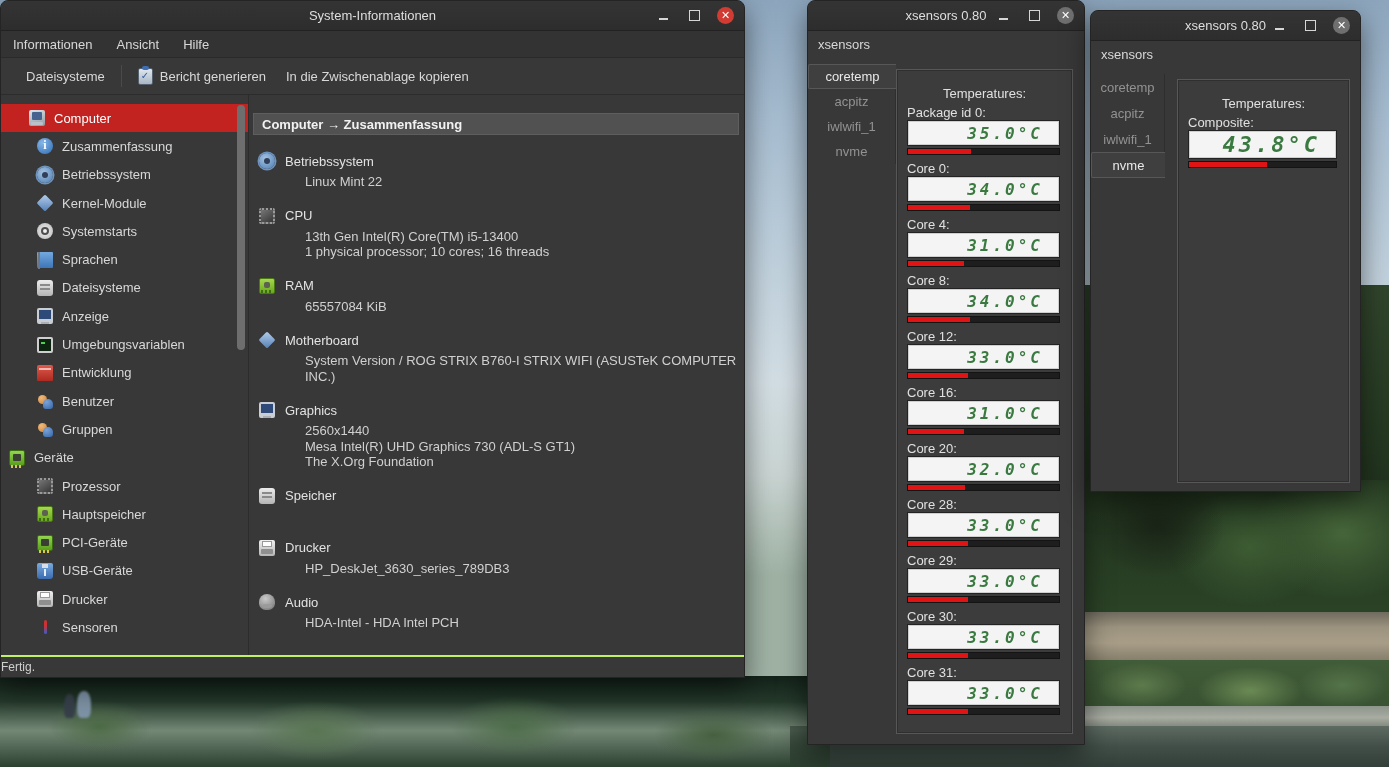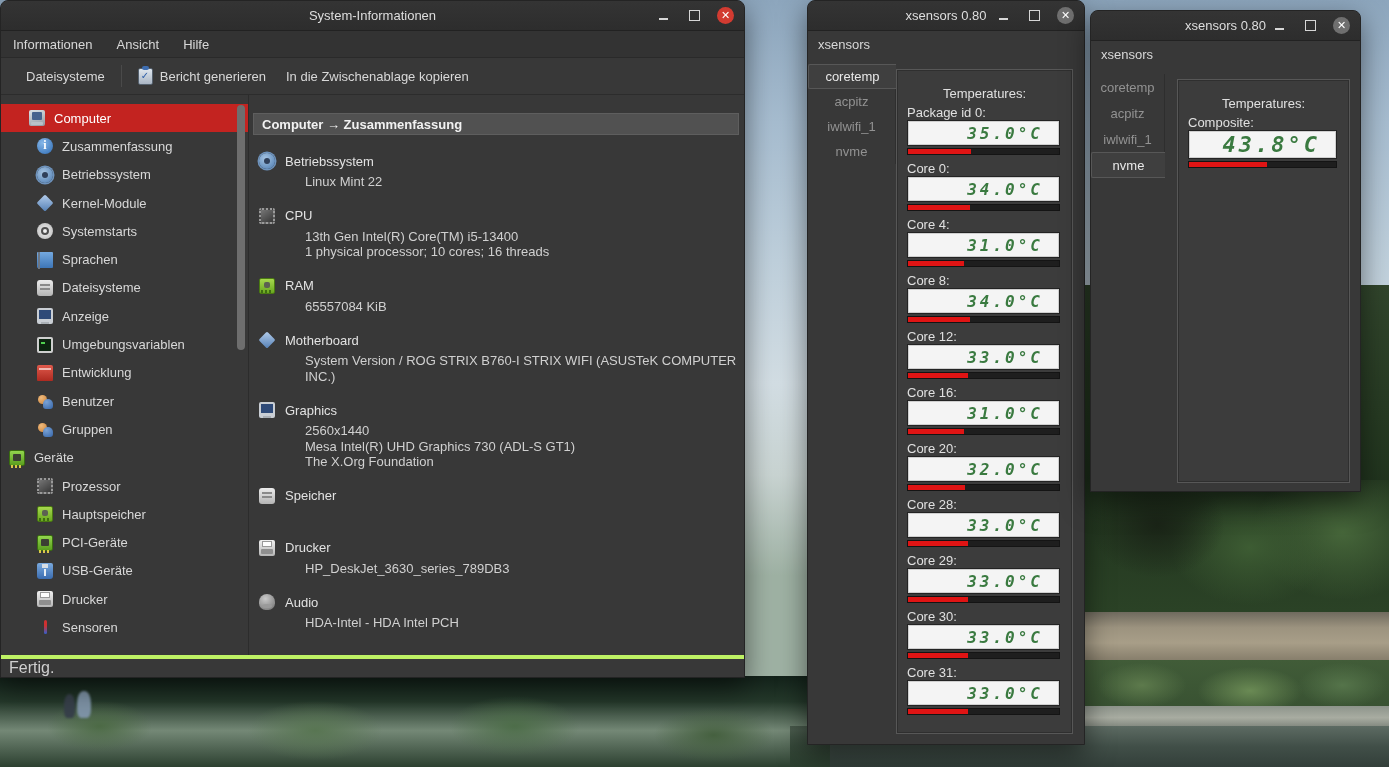--- a/index.html
+++ b/index.html
@@ -73,21 +73,21 @@
   .side-item.selected { background:#c32320; color:#fff;padding-left:28px; }
   .side-scrollbar { position:absolute; right:3px; top:10px; width:8px; height:245px; background:#6e6e6e; border-radius:4px; }
 
   .content { flex:1; padding:18px 5px 0 4px; overflow:hidden; }
   .content-header { height:22px; background:#515151; color:#f2f2f2; font-size:13px; font-weight:bold; display:flex; align-items:center; padding-left:8px; border:1px solid #5e5e5e; }
   .group { margin-top:16px; }
   .group-head { display:flex; align-items:center; gap:10px; font-size:13px; color:#e2e2e2; height:20px; padding-left:6px; }
   .group-lines { margin-left:52px; margin-top:3px; }
   .group-line { font-size:13px; color:#d0d0d0; line-height:15.5px; }
   .group.spacer-after { margin-bottom:32px; }
-  .statusbar { position:absolute; left:0; right:0; bottom:0; height:22px; border-top:4px solid #bef264; display:flex; align-items:center; padding-left:8px; font-size:16px; color:#cfcfcf; background:#383838; }
+  .statusbar { position:absolute; left:0; right:0; bottom:0; height:22px; border-top:2px solid #bef264; display:flex; align-items:center; font-size:12px; color:#cfcfcf; background:#383838; }
 
   
   .ic { width:16px; height:16px; display:inline-block; position:relative; flex:none; border-radius:2px; }
   .ic-computer { background:linear-gradient(160deg,#dde3e9,#8f98a1); }
   .ic-computer::after { content:""; position:absolute; inset:2px 3px 6px 3px; background:#46628e; border-radius:1px; }
   .ic-computer::before { content:""; position:absolute; left:2px; right:2px; bottom:1px; height:3px; background:#b9c1c9; border-radius:1px; }
   .ic-info { border-radius:50%; background:radial-gradient(circle at 35% 30%,#86b7e8,#2e6cb5); }
   .ic-info::after { content:"i"; position:absolute; left:0; right:0; top:0; text-align:center; color:#fff; font:bold 12px "Liberation Serif",serif; }
   .ic-gear { border-radius:50%; background:radial-gradient(circle at 40% 35%,#a6c4e2,#4a7ab0); box-shadow:0 0 0 1.5px #6e93bd; }
   .ic-gear::after { content:""; position:absolute; inset:5px; background:#30405a; border-radius:50%; }

